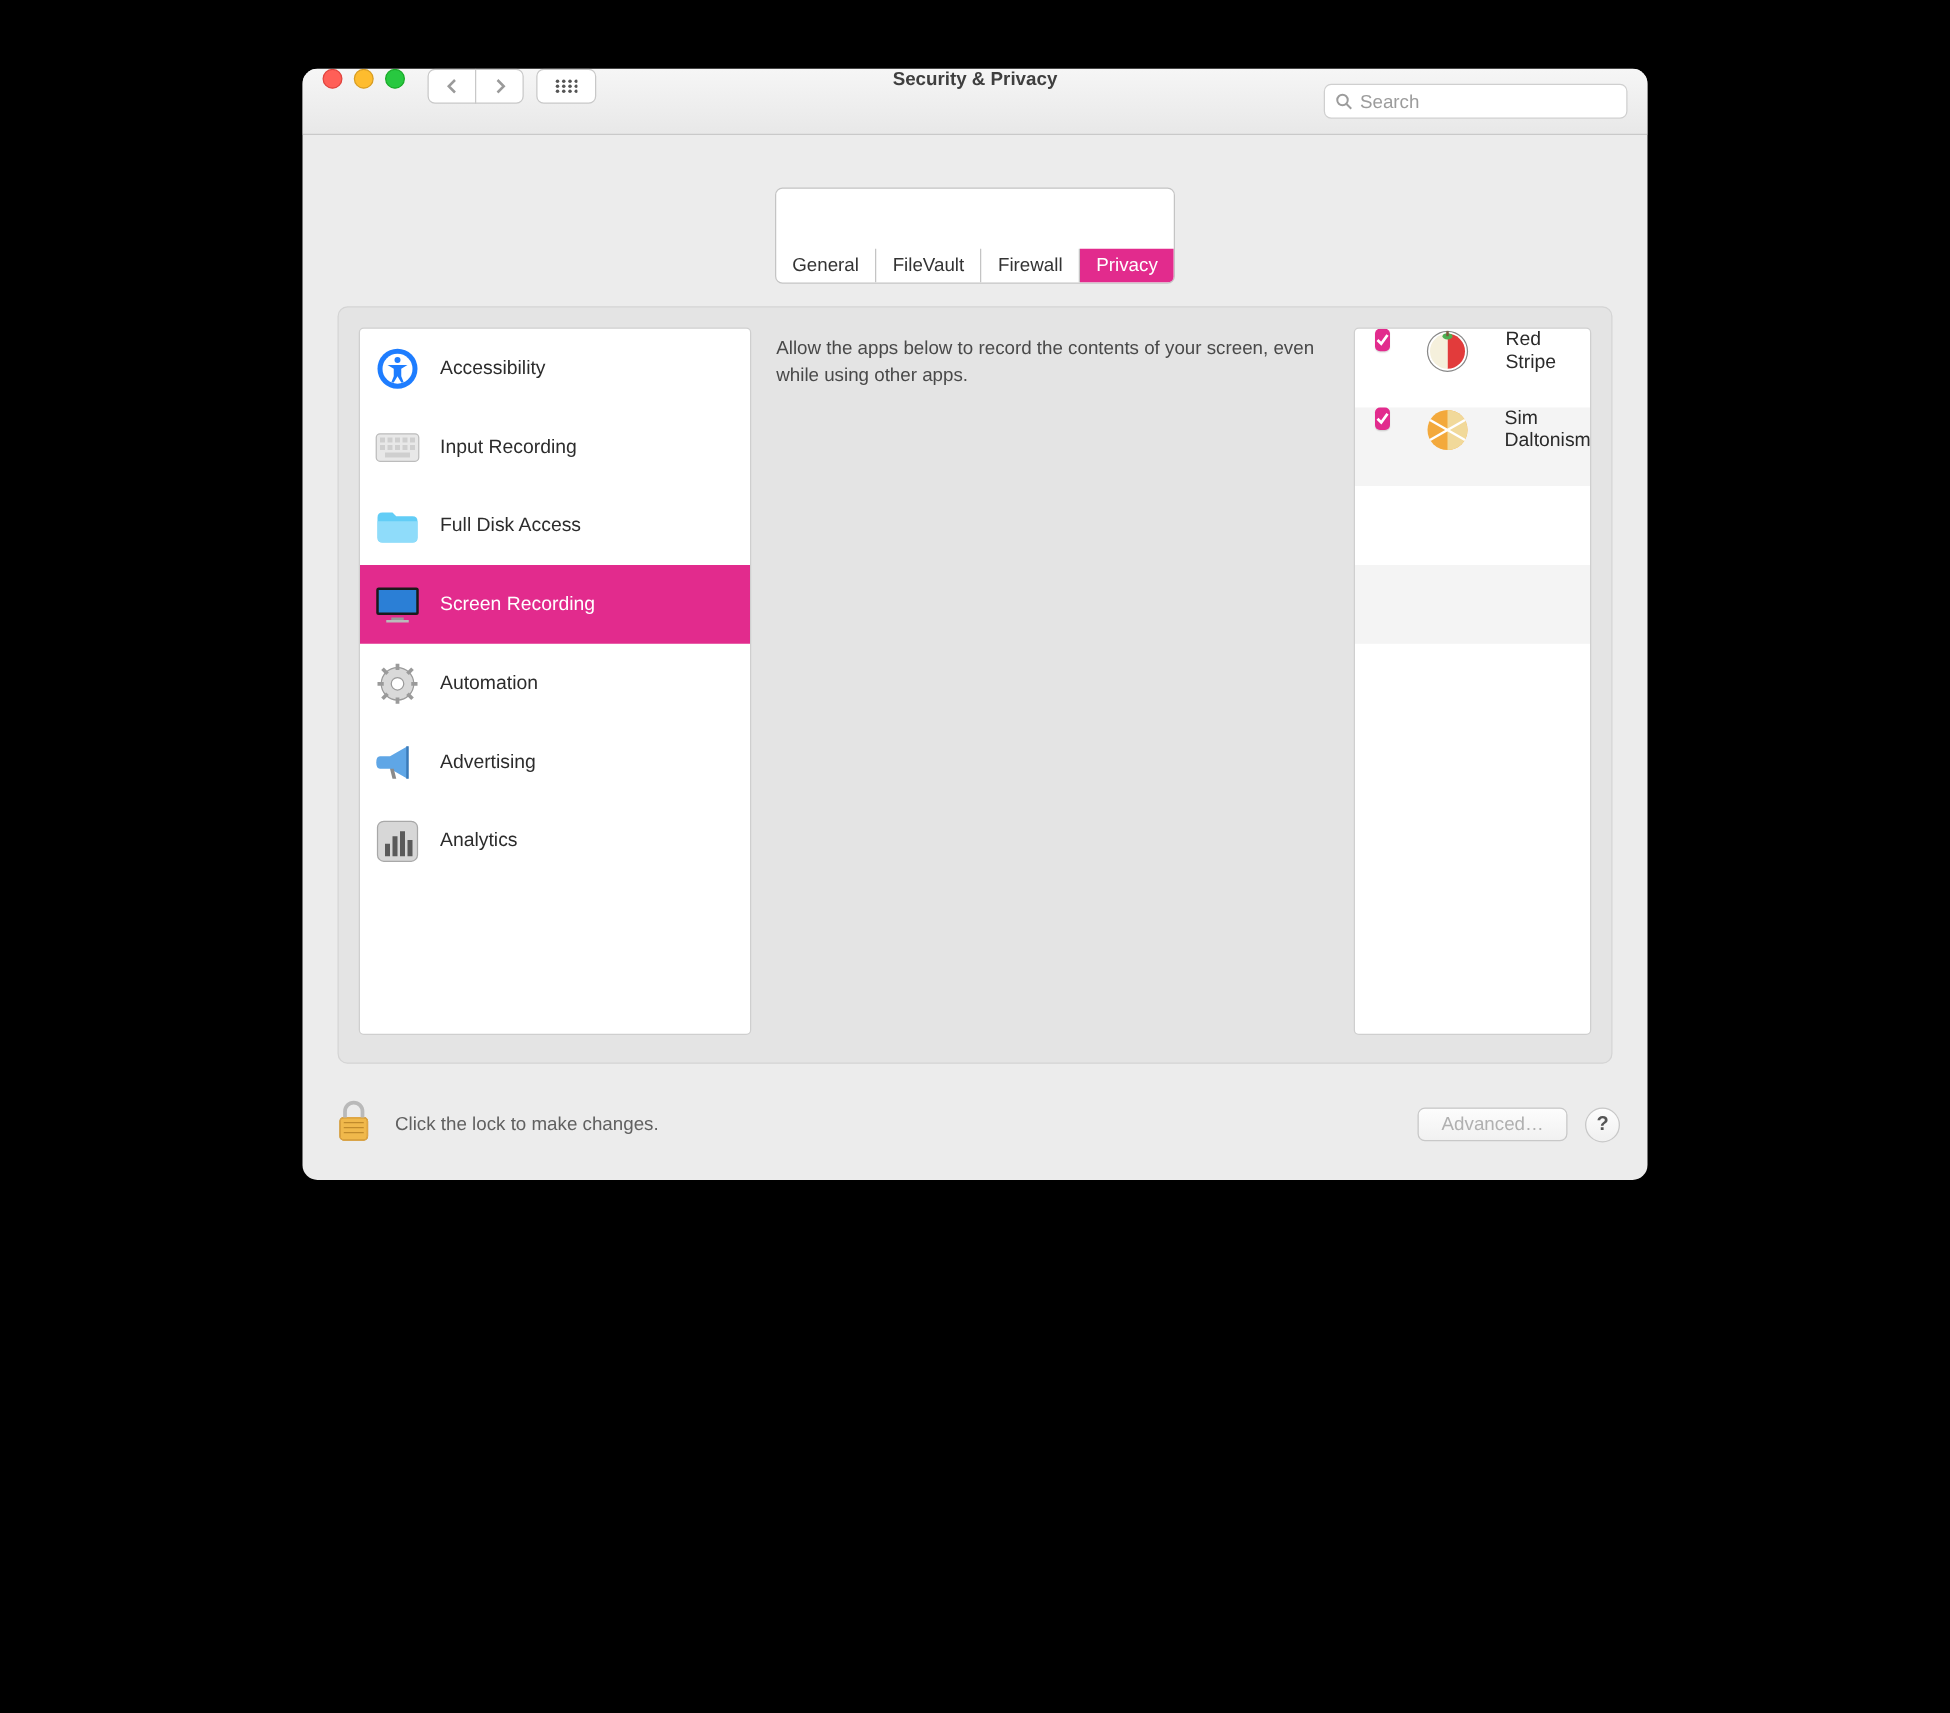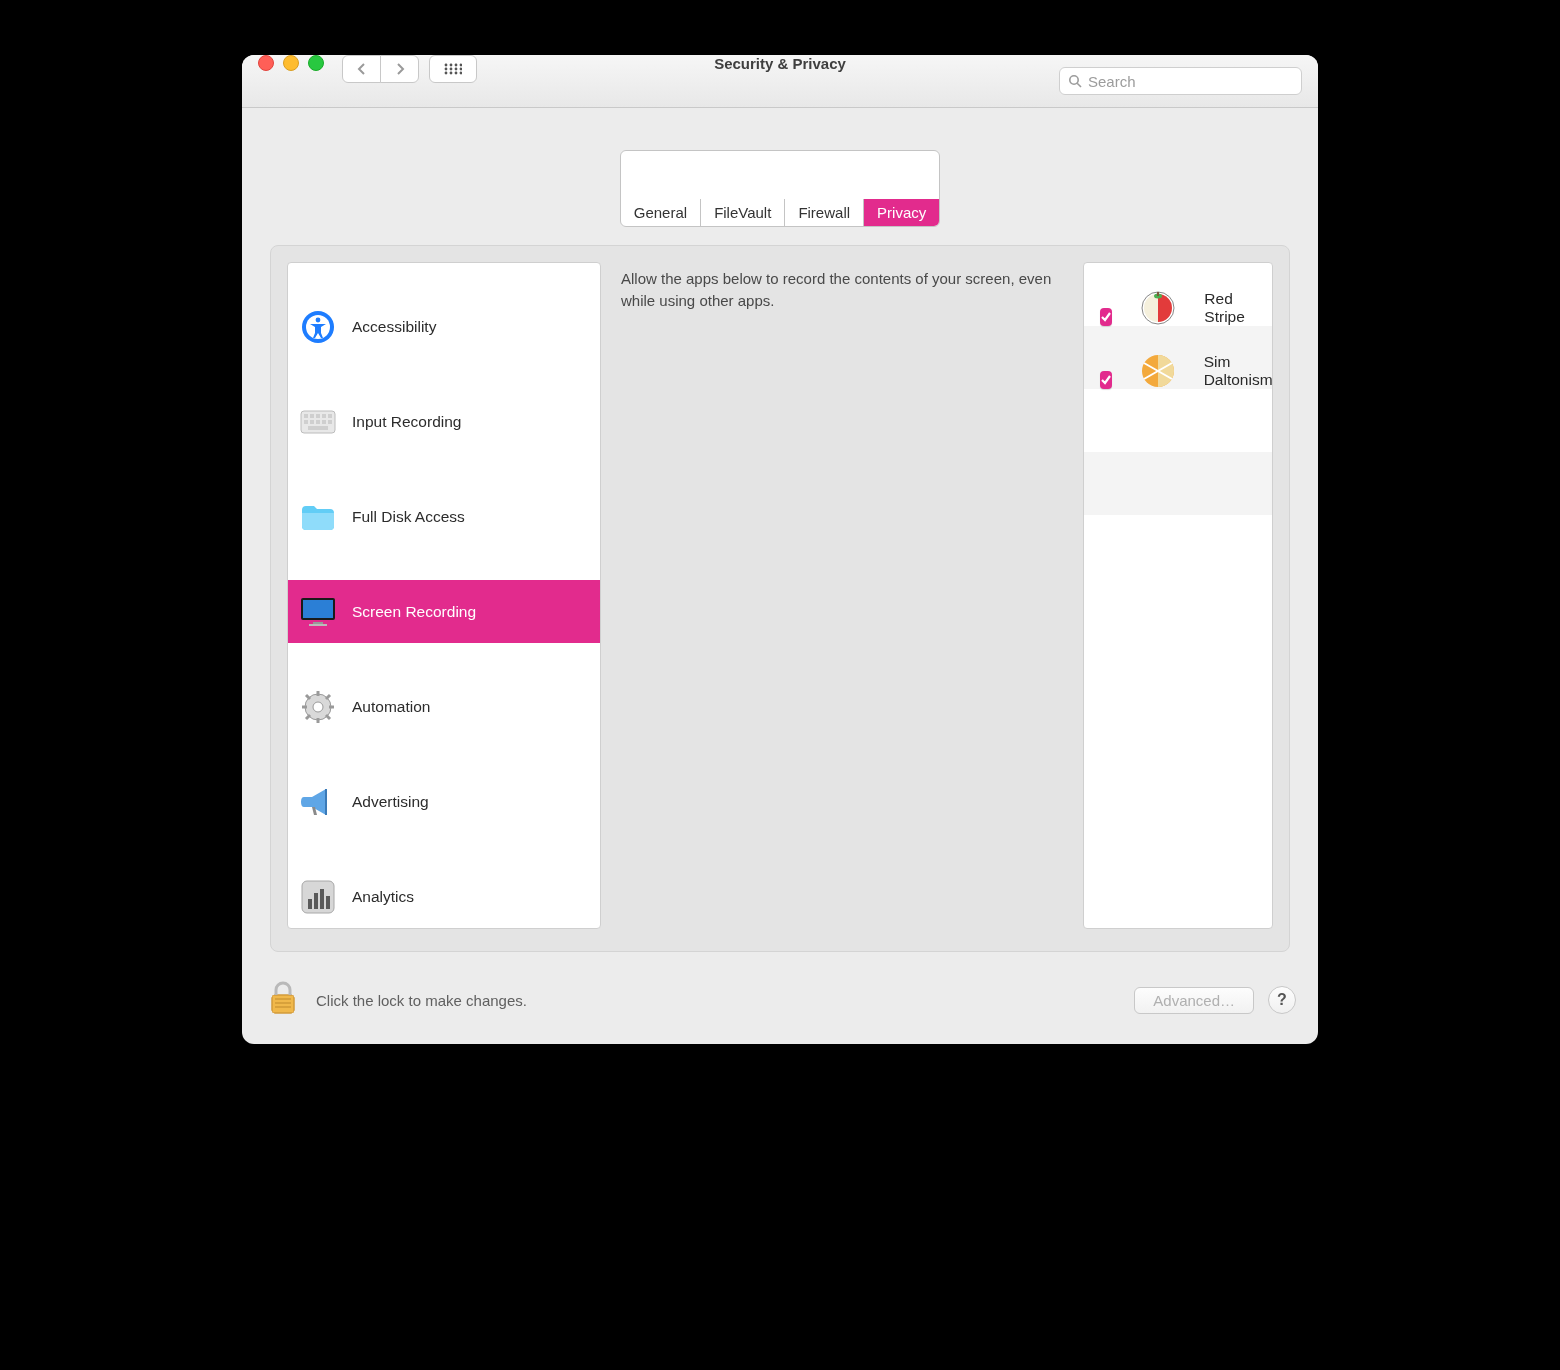--- a/index.html
+++ b/index.html
@@ -54,30 +54,30 @@
   .tab.active{background:#e22b8d;color:#fff;font-weight:500;}
 
   .panel{
     background:#e4e4e4;border:1px solid #d4d4d4;border-radius:8px;
     padding:16px 16px 22px;display:flex;gap:16px;min-height:566px;
   }
   .sidebar{
     width:312px;background:#fff;border:1px solid #cfcfcf;border-radius:4px;overflow:hidden;
   }
   .srow{
-    display:flex;align-items:center;gap:14px;height:63px;padding:0 10px;font-size:15.5px;color:#2c2c2c;margin-top:32px;
+    display:flex;align-items:center;gap:14px;height:63px;padding:0 10px;font-size:15.5px;color:#2c2c2c;
   }
   .srow.active{background:#e22b8d;color:#fff;}
   .srow .icn{width:40px;height:40px;display:flex;align-items:center;justify-content:center;}
   .main{flex:1;display:flex;flex-direction:row;}
   .desc{font-size:15px;color:#494949;line-height:1.45;margin:6px 4px 18px 4px;}
   .applist{
     background:#fff;border:1px solid #cfcfcf;border-radius:4px;overflow:hidden;
   }
-  .arow{display:flex;align-items:flex-end;height:63px;padding:0 16px;gap:28px;font-size:15.5px;color:#2a2a2a;}
+  .arow{display:flex;align-items:flex-start;height:63px;padding:0 16px;gap:28px;font-size:15.5px;color:#2a2a2a;}
   .arow:nth-child(even){background:#f4f4f4;}
   .arow.empty{background:#fff;}
   .arow.empty:nth-child(even){background:#f4f4f4;}
   .chk{
     width:18px;height:18px;border-radius:4px;background:#e22b8d;display:flex;align-items:center;justify-content:center;
     box-shadow:0 1px 1px rgba(0,0,0,.15);
   }
   .chk svg{color:#fff;}
   .appicn{width:36px;height:36px;}
 

